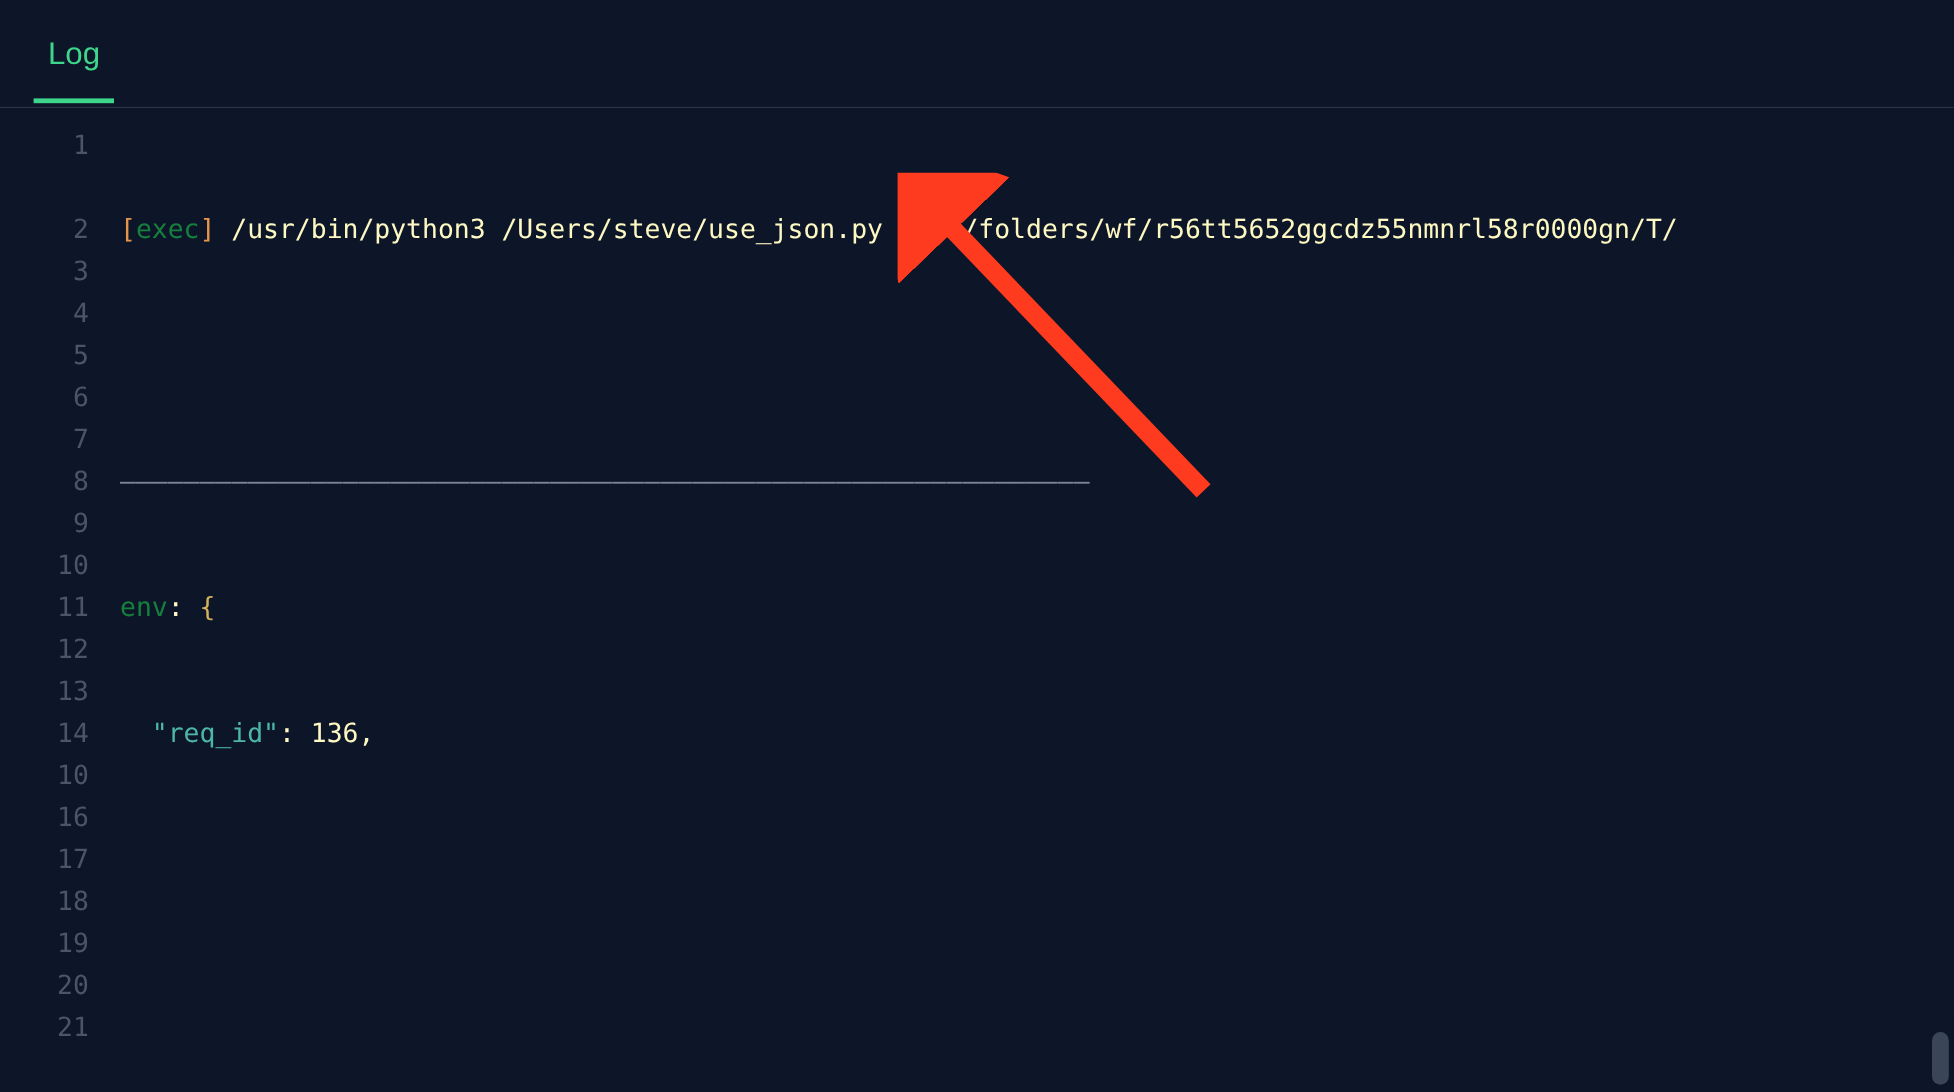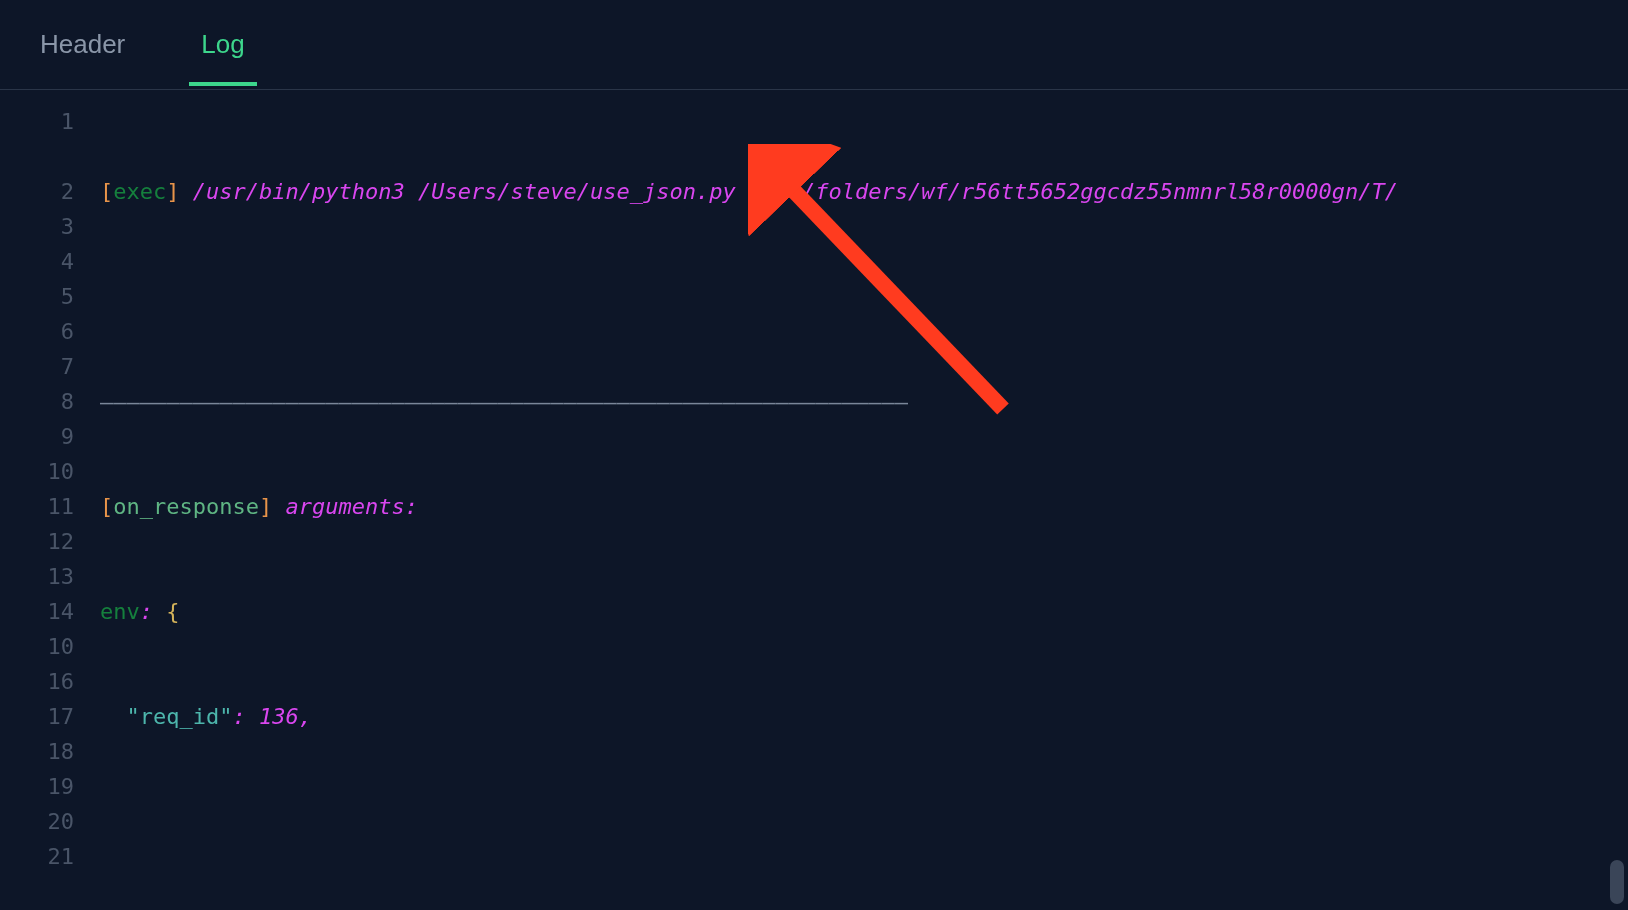--- a/index.html
+++ b/index.html
@@ -60,21 +60,21 @@
     white-space: pre-wrap;
     word-break: break-all;
     padding-right: 40px;
   }
   .line { min-height: 35px; }
   .wrap-indent { padding-left: 26px; }
   .orange { color: #e8944a; }
   .green  { color: #5fb583; }
   .red    { color: #15803d; }
   .teal   { color: #4db6ac; }
-  .white  { color: #d946ef; font-style: italic; }
+  .white  { color: #fef9c3; }
   .yellow { color: #d4b35a; }
   .punct  { color: #7a8699; }
 
   .arrow-annotation {
     position: absolute;
     top: 144px;
     left: 748px;
     width: 280px;
     height: 280px;
     pointer-events: none;
@@ -93,21 +93,20 @@
     width: 14px;
     height: 44px;
     background: #3a4558;
     border-radius: 7px;
   }
 </style>
 </head>
 <body>
 
 <div class="tabs">
-  <div class="tab">Header</div>
   <div class="tab active">Log</div>
 </div>
 
 <div class="editor">
   <div class="gutter">
     <div>1</div>
     <div></div>
     <div>2</div>
     <div>3</div>
     <div>4</div>
@@ -127,21 +126,20 @@
     <div>18</div>
     <div>19</div>
     <div>20</div>
     <div>21</div>
   </div>
 
   <div class="code">
     <div class="line"><span class="orange">[</span><span class="red">exec</span><span class="orange">]</span><span class="white"> /usr/bin/python3 /Users/steve/use_json.py /</span><span class="red">var</span><span class="white">/folders/wf/r56tt5652ggcdz55nmnrl58r0000gn/T/</span></div>
     <div class="line"></div>
     <div class="line"><span class="punct">–––––––––––––––––––––––––––––––––––––––––––––––––––––––––––––</span></div>
-    <div class="line"><span class="orange">[</span><span class="green">on_response</span><span class="orange">]</span><span class="white"> arguments:</span></div>
     <div class="line"><span class="red">env</span><span class="white">: </span><span class="yellow">{</span></div>
     <div class="line">  <span class="teal">"req_id"</span><span class="white">: </span><span class="white">136</span><span class="white">,</span></div>
     <div class="line">  </div>
     
     
     
     
     
     
     

